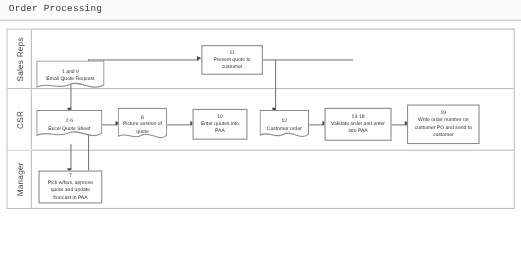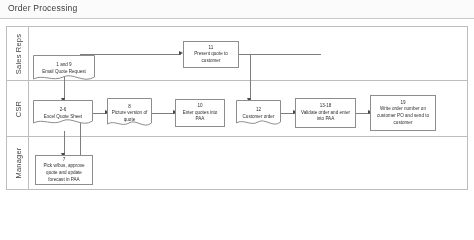--- a/index.html
+++ b/index.html
@@ -13,20 +13,21 @@
     position:relative;width:474px;height:193px;
     background:#ffffff;
   }
 
   
   .titlebar{
     position:absolute;left:0;top:0;width:474px;height:19px;
     background:#fbfbfb;
     border-bottom:1px solid #c9c9c9;
     box-sizing:border-box;
+    font-family:Liberation Mono, monospace;
   }
   .titlebar .title{
     position:absolute;left:8px;top:3px;
     font-size:8.5px;color:#3b3b3b;letter-spacing:.2px;
     white-space:nowrap;
   }
 
   
   .pool{
     position:absolute;left:6px;top:26px;

